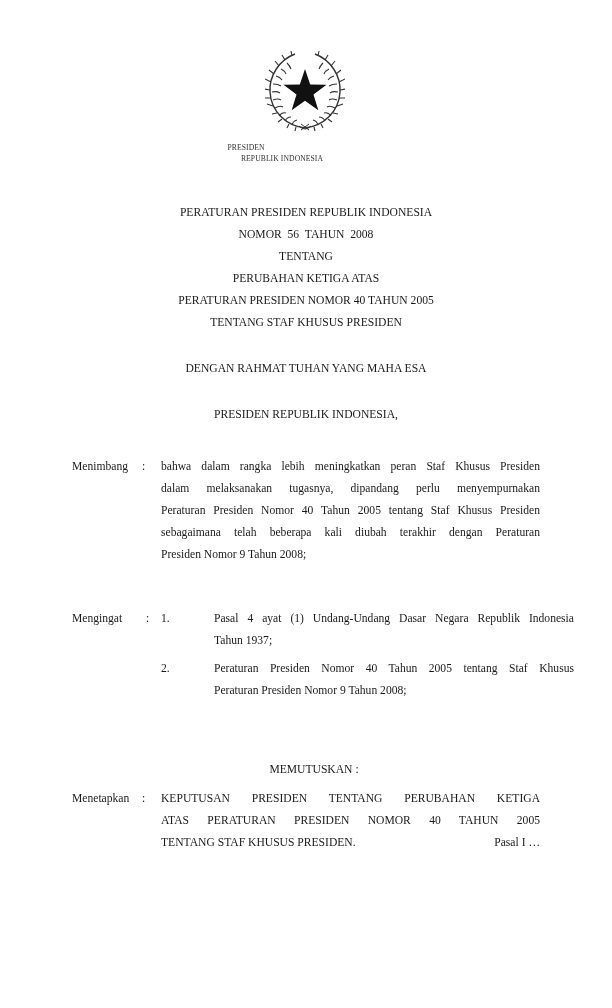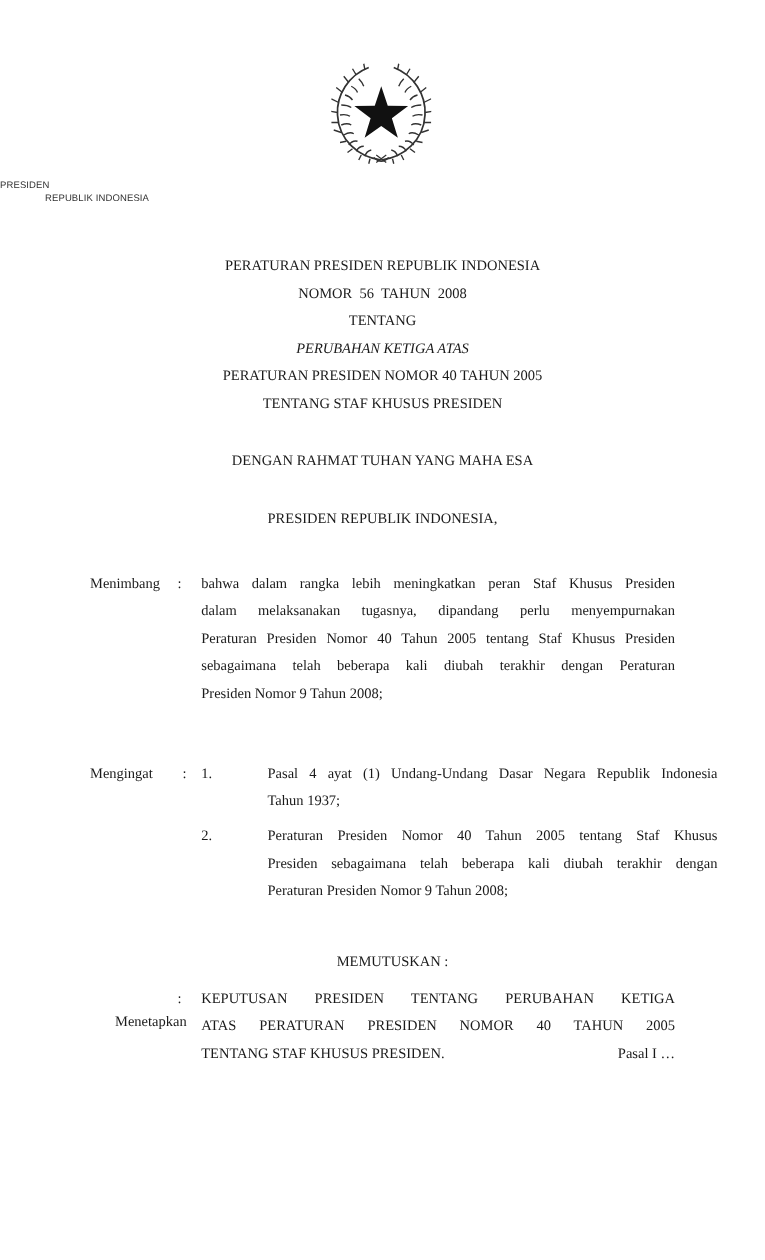--- a/index.html
+++ b/index.html
@@ -1,21 +1,21 @@
 <!DOCTYPE html>
 <html><head>
 <meta charset="utf-8">
 <style>
   html, body { margin: 0; padding: 0; background: #ffffff; }
   body { width: 612px; height: 1008px; position: relative; overflow: hidden;
          font-family: "Liberation Serif", "DejaVu Serif", serif; color: #1a1a1a; }
   .abs { position: absolute; }
   .emblem { left: 265px; top: 50px; width: 80px; height: 82px; }
-  .header-caption { left: 0; width: 492px; 
-         font-family: Liberation Sans, sans-serif; font-size: 7.6px;
+  .header-caption { left: 0; width: 492px; text-align: center;
+         font-family: Liberation Serif, serif; font-size: 7.6px;
          color: #333; letter-spacing: 0.1px; }
   .center-line { left: 0; width: 612px; text-align: center; font-size: 11.6px; white-space: nowrap; }
   .label { font-size: 11.6px; white-space: nowrap; }
   .colon { font-size: 11.6px; }
   .para { left: 161px; width: 379px; font-size: 11.6px; line-height: 22px;
           text-align: justify; }
   .para-line { display: block; height: 22px; text-align: justify; text-align-last: justify; white-space: nowrap; overflow: visible; }
   .para-line.last { text-align-last: left; }
   .list-num { font-size: 11.6px; }
   .list-text { left: 180px; width: 360px; font-size: 11.6px; line-height: 22px; margin-left: 34px; }
@@ -49,21 +49,21 @@
     <polygon fill="#111" points="40,19 45.2,34.5 61.5,34.8 48.5,44.6 53.3,60.2 40,50.8 26.7,60.2 31.5,44.6 18.5,34.8 34.8,34.5"></polygon>
   </svg>
 </div>
 
 <div class="abs header-caption" style="top:143px;">PRESIDEN</div>
 <div class="abs header-caption" style="top:154px;padding-left:36px;">REPUBLIK INDONESIA</div>
 
 <div class="abs center-line" style="top:206px;">PERATURAN PRESIDEN REPUBLIK INDONESIA</div>
 <div class="abs center-line" style="top:228px; white-space:pre;">NOMOR  56  TAHUN  2008</div>
 <div class="abs center-line" style="top:250px;">TENTANG</div>
-<div class="abs center-line" style="top:272px;font-style:italic;">PERUBAHAN KETIGA ATAS</div>
+<div class="abs center-line" style="top:272px;">PERUBAHAN KETIGA ATAS</div>
 <div class="abs center-line" style="top:294px;">PERATURAN PRESIDEN NOMOR 40 TAHUN 2005</div>
 <div class="abs center-line" style="top:316px;">TENTANG STAF KHUSUS PRESIDEN</div>
 
 <div class="abs center-line" style="top:362px;">DENGAN RAHMAT TUHAN YANG MAHA ESA</div>
 <div class="abs center-line" style="top:408px;">PRESIDEN REPUBLIK INDONESIA,</div>
 
 <div class="abs label" style="left:72px; top:460px;">Menimbang</div>
 <div class="abs colon" style="left:142px; top:460px;">:</div>
 <div class="abs para" style="top:456px;">
   <span class="para-line">bahwa dalam rangka lebih meningkatkan peran Staf Khusus Presiden</span>
@@ -78,27 +78,26 @@
 
 <div class="abs list-num" style="left:161px; top:612px;">1.</div>
 <div class="abs list-text" style="top:608px;">
   <span class="para-line">Pasal 4 ayat (1) Undang-Undang Dasar Negara Republik Indonesia</span>
   <span class="para-line last">Tahun 1937;</span>
 </div>
 
 <div class="abs list-num" style="left:161px; top:662px;">2.</div>
 <div class="abs list-text" style="top:658px;">
   <span class="para-line">Peraturan Presiden Nomor 40 Tahun 2005 tentang Staf Khusus</span>
-  <span class="para-line">Presiden sebagaimana telah beberapa kali diubah terakhir dengan</span>
   <span class="para-line last">Peraturan Presiden Nomor 9 Tahun 2008;</span>
 </div>
 
 <div class="abs center-line" style="top:763px; left:8px;">MEMUTUSKAN :</div>
 
-<div class="abs label" style="left:72px; top:811px;margin-left:20px;">Menetapkan</div>
+<div class="abs label" style="left:72px; top:792px;">Menetapkan</div>
 <div class="abs colon" style="left:142px; top:792px;">:</div>
 <div class="abs para" style="top:788px;">
   <span class="para-line">KEPUTUSAN PRESIDEN TENTANG PERUBAHAN KETIGA</span>
   <span class="para-line">ATAS PERATURAN PRESIDEN NOMOR 40 TAHUN 2005</span>
   <span class="para-line last">TENTANG STAF KHUSUS PRESIDEN.</span>
 </div>
 
 <div class="abs right-text" style="top:836px;text-align:center;">Pasal I …</div>
 
 </body></html>

